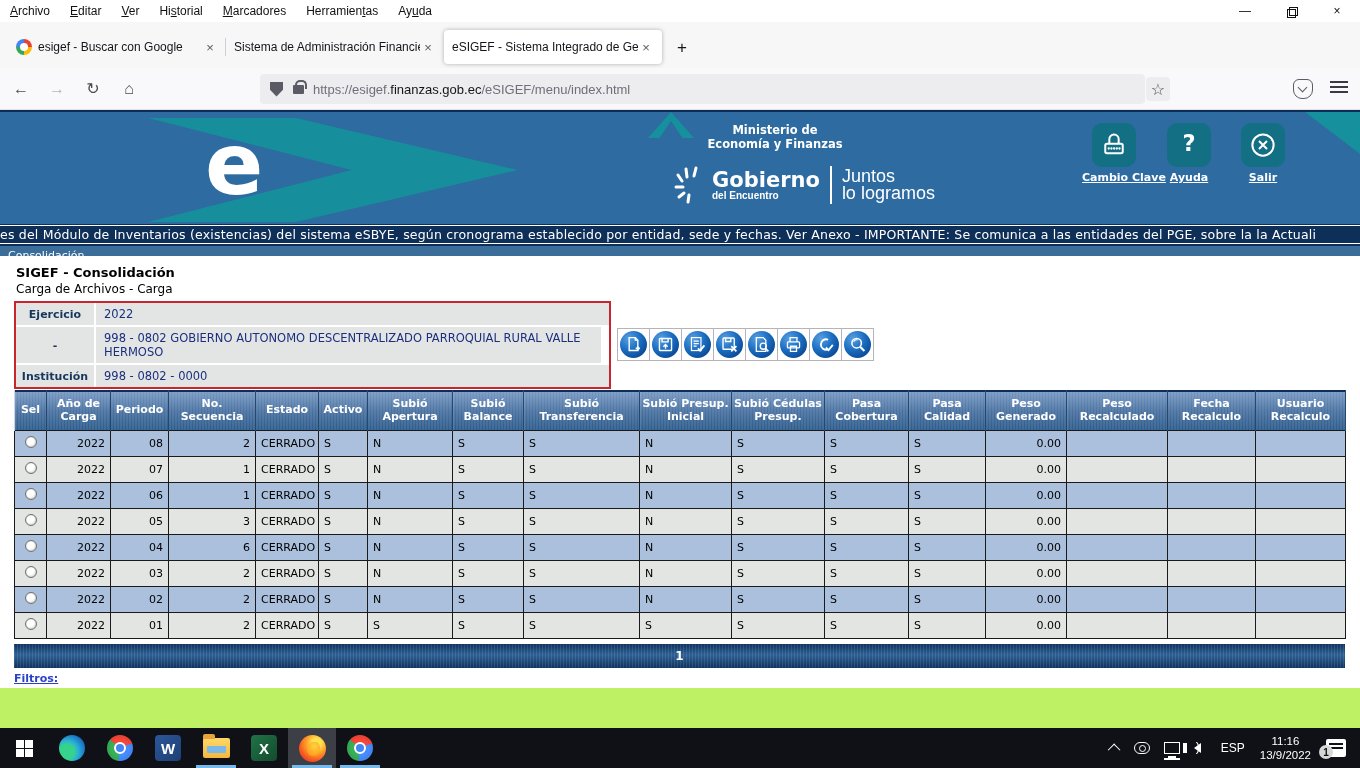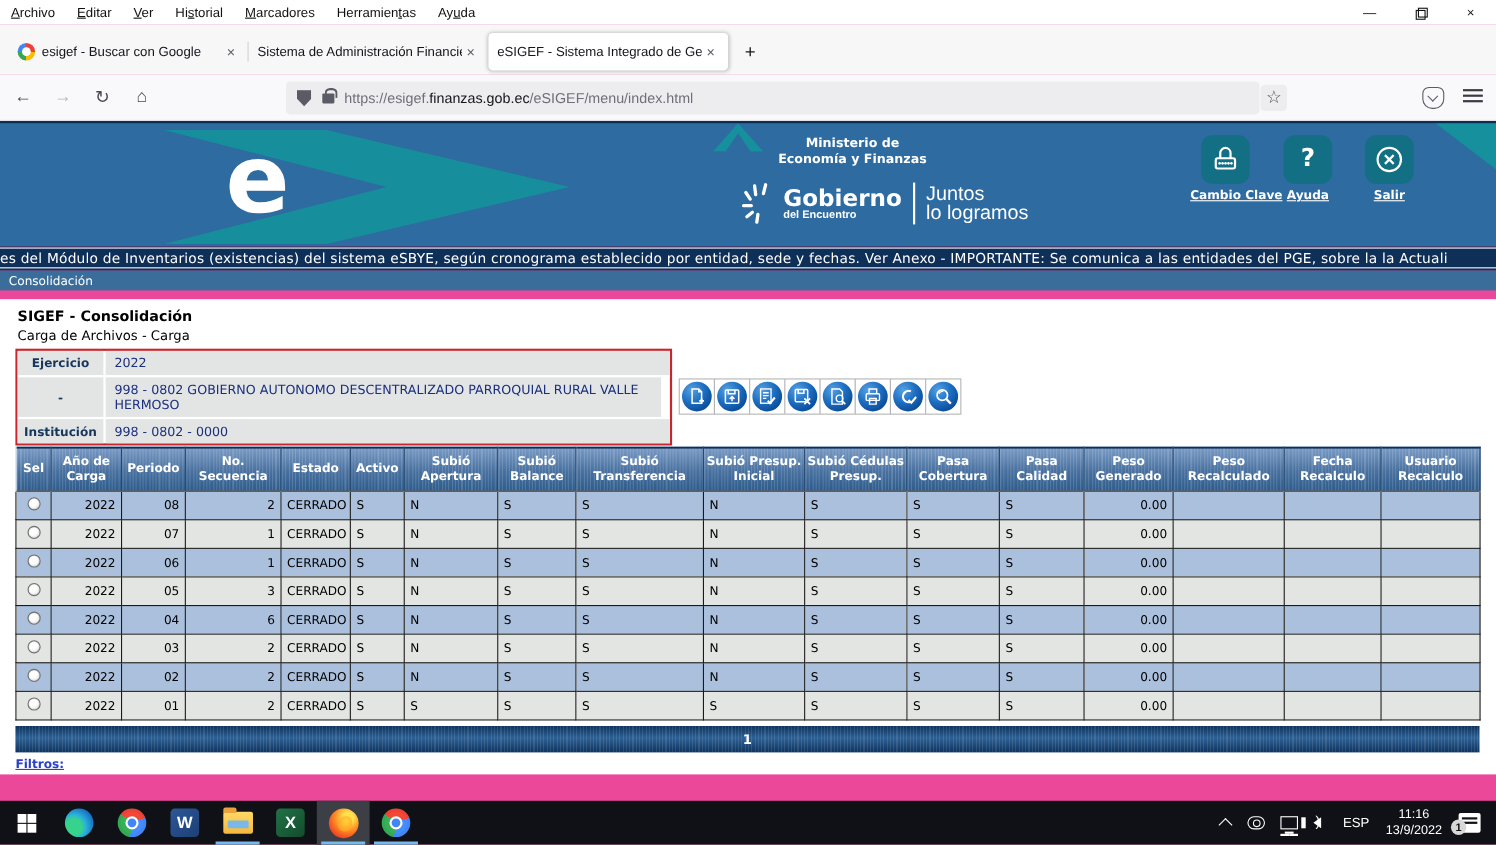--- a/index.html
+++ b/index.html
@@ -1,18 +1,18 @@
 <!DOCTYPE html>
 <html><head>
 <meta charset="utf-8">
 <style>
   * { margin:0; padding:0; box-sizing:border-box; }
   html,body { width:1360px; height:768px; overflow:hidden; background:#fff;
               font-family:"Liberation Sans", sans-serif; }
-  #screen { position:relative; width:1360px; height:768px; background:#ec4899; }
+  #screen { position:relative; width:1360px; height:768px; background:#bef264; }
 
   
   #menubar { position:absolute; top:0; left:0; right:0; height:22px; background:#fff;
              display:flex; align-items:center; padding-left:10px; font-size:12px; color:#111; }
   #menubar .menu-item { margin-right:20px; cursor:default; }
   #menubar u { text-decoration:underline; }
   #win-controls { margin-left:auto; display:flex; height:22px; }
   #win-controls .wbtn { width:46px; height:22px; display:flex; align-items:center; justify-content:center;
                         font-size:12px; color:#111; }
   .restore-glyph { position:relative; width:9px; height:9px; }
@@ -90,21 +90,21 @@
 
   
   #ticker { position:absolute; top:224px; left:0; right:0; height:22px; background:#0e2f58; overflow:hidden; }
   #ticker .box { position:absolute; inset:1px 0 2px 0; border-top:1px solid #fff; border-bottom:1px solid #fff;
                  display:flex; align-items:center; white-space:nowrap; color:#fff; font-size:12.5px;
                  font-family:"DejaVu Sans",sans-serif; letter-spacing:.2px; }
   #breadcrumb { position:absolute; top:246px; left:0; right:0; height:18px; background:#3a6d99; color:#fff;
                 font-size:11px; display:flex; align-items:center; padding-left:8px; font-family:"DejaVu Sans",sans-serif; }
 
   
-  #content { position:absolute; top:272px; left:0; right:0; height:432px; background:#fff;
+  #content { position:absolute; top:256px; left:0; right:0; height:432px; background:#fff;
              font-family:"DejaVu Sans",sans-serif; }
   #page-title { position:absolute; left:16px; top:9px; font-size:13px; font-weight:bold; color:#000; }
   #page-subtitle { position:absolute; left:16px; top:26px; font-size:12px; color:#000; }
   #form-box { position:absolute; left:14px; top:45px; width:597px; border:2px solid #c8252c; background:#fff; }
   .form-row { display:flex; border-bottom:2px solid #fff; }
   .form-row:last-child { border-bottom:none; }
   .form-label { width:78px; background:#e3e5e5; font-size:11px; font-weight:bold; color:#16365c;
                 display:flex; align-items:center; justify-content:center; text-align:center; padding:0 2px; }
   .form-value { flex:1; background:#e3e5e5; margin-left:2px; font-size:11.5px; color:#1b2f7e;
                 display:flex; align-items:center; padding:4px 8px; line-height:14px; }

